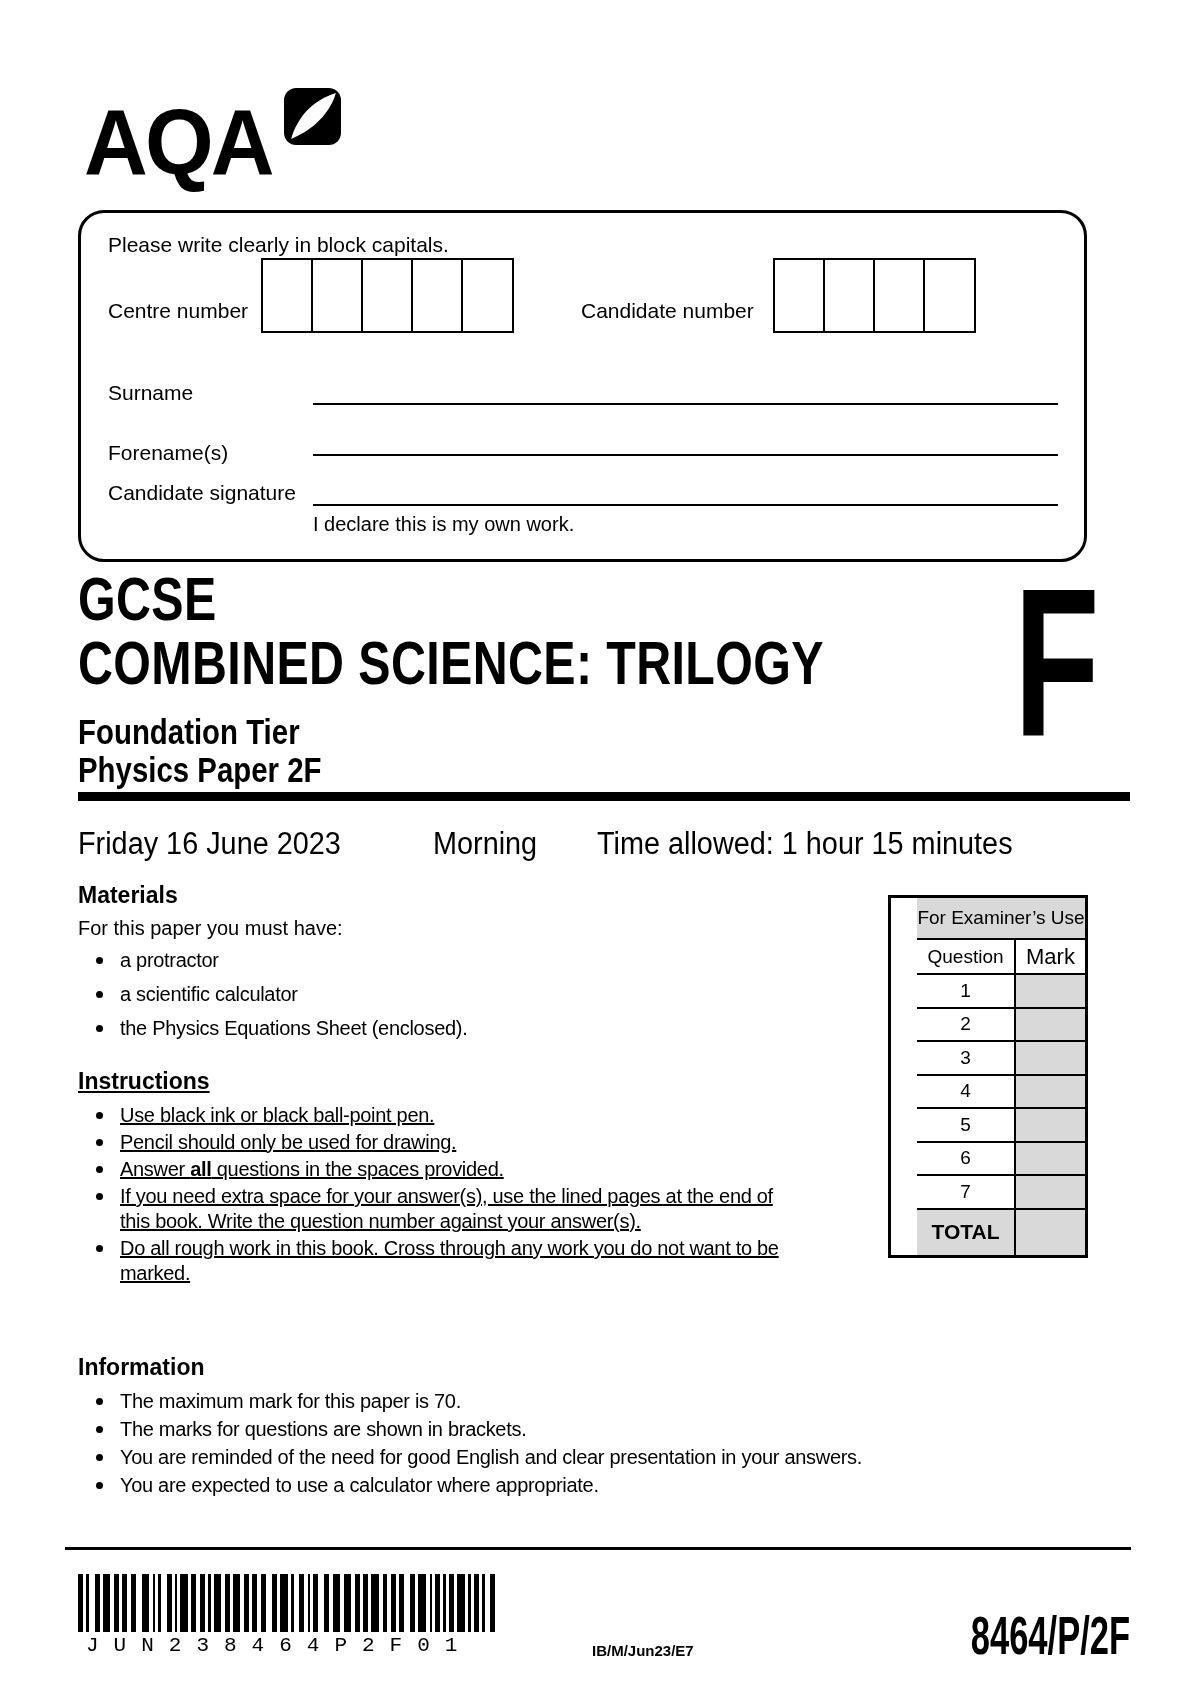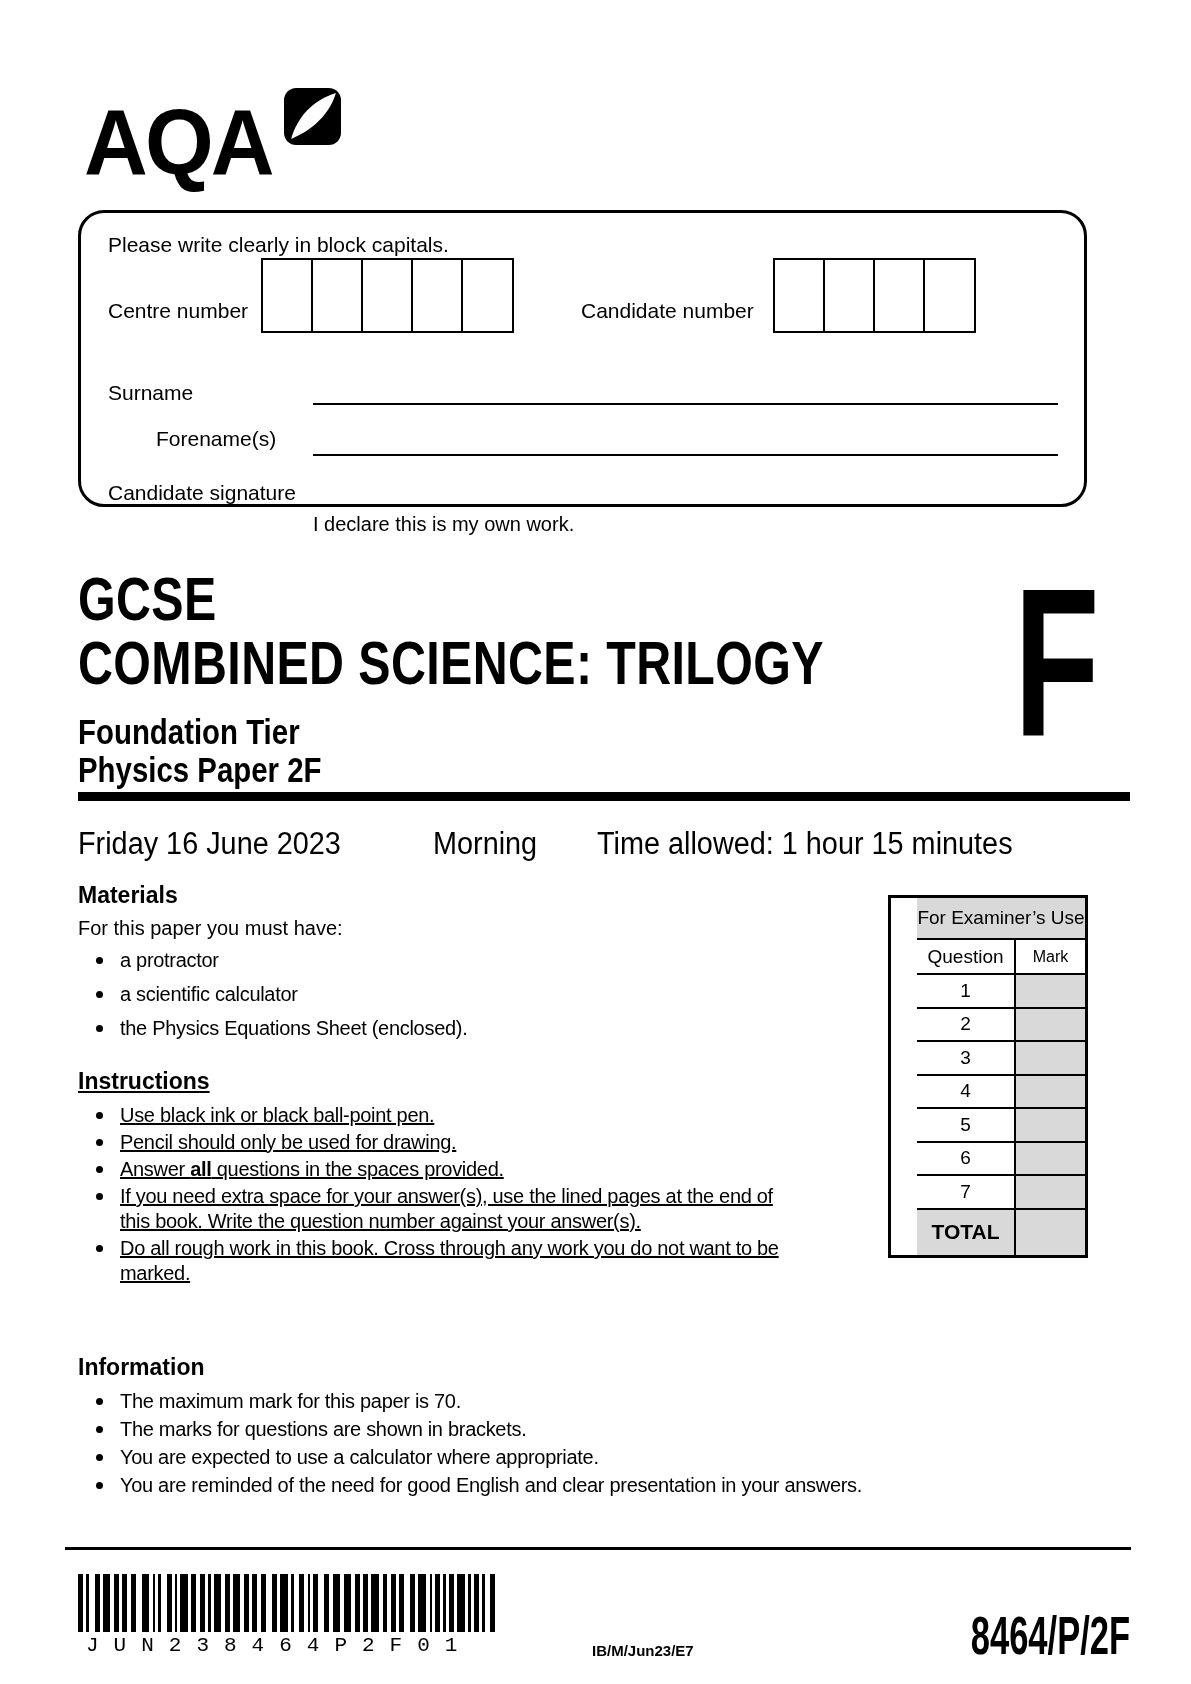--- a/index.html
+++ b/index.html
@@ -7,33 +7,33 @@
   html,body { background:#fff; }
   body { width:1191px; height:1684px; font-family:"Liberation Sans", sans-serif; color:#000; position:relative; }
   .page { position:relative; width:1191px; height:1684px; background:#fff; overflow:hidden; }
 
   
   .logo-text { position:absolute; left:84px; top:96px; font-size:92px; font-weight:bold;
                letter-spacing:-3px; line-height:1; transform:scaleX(0.96); transform-origin:0 0; }
   .logo-leaf { position:absolute; left:284px; top:88px; width:57px; height:57px; }
 
   
-  .cand-box { position:absolute; left:78px; top:210px; width:1009px; height:297px;
+  .cand-box { position:absolute; left:78px; top:210px; width:1009px; height:352px;
               border:3px solid #000; border-radius:26px; background:#fff; }
   .cand-box .lbl { position:absolute; font-size:21px; }
   .please { position:absolute; left:27px; top:20px; font-size:21px; }
   .cells { position:absolute; display:flex; }
   .cell { width:52.5px; height:75px; border:2.5px solid #000; margin-left:-2.5px; background:#fff; }
   .cell:first-child { margin-left:0; }
   .centre-lbl { left:27px; top:86px; }
   .centre-cells { left:180px; top:45px; }
   .cand-lbl { left:500px; top:86px; }
   .cand-cells { left:692px; top:45px; }
   .surname-lbl { left:27px; top:168px; }
-  .forename-lbl { left:27px; top:214px;margin-left:48px; }
+  .forename-lbl { left:27px; top:228px; }
   .signature-lbl { left:27px; top:268px; }
   .wline { position:absolute; left:232px; width:745px; height:32px; border-bottom:2.5px solid #000; }
   .line-surname { top:160px; }
   .line-forename { top:211px; }
   .line-signature { top:261px; }
   .declare { position:absolute; left:232px; top:300px; font-size:20px; }
 
   
   .h-main { position:absolute; left:78px; font-size:62px; font-weight:bold; line-height:1;
             transform:scaleX(0.78); transform-origin:0 0; letter-spacing:0.5px; white-space:nowrap; }
@@ -72,21 +72,21 @@
   .b { font-weight:bold; }
 
   
   .examiner { position:absolute; left:888px; top:895px; width:200px; border:3px solid #000; background:#fff;padding-left:26px; }
   .ex-title { height:42px; background:var(--gray); border-bottom:2px solid #000; font-size:19px;
               display:flex; align-items:center; justify-content:center; }
   .ex-head { display:flex; height:35px; border-bottom:2px solid #000; }
   .ex-q { width:99px; border-right:2.5px solid #000; display:flex; align-items:center;
           justify-content:center; font-size:19px; background:#fff; }
   .ex-m { flex:1; background:var(--gray); }
-  .ex-head .ex-m { background:#fff; display:flex; align-items:center; justify-content:center; font-size:16px;border-radius:11px; }
+  .ex-head .ex-m { background:#fff; display:flex; align-items:center; justify-content:center; font-size:22px;border-radius:11px; }
   .ex-row { display:flex; height:33.5px; border-bottom:2px solid #000; }
   .ex-row .ex-q { height:100%; }
   .ex-total { display:flex; height:45px; background:var(--gray); }
   .ex-total .ex-q { background:var(--gray); font-weight:bold; font-size:21px; border-right:2.5px solid #000; }
 
   
   .foot-rule { position:absolute; left:65px; top:1547px; width:1066px; height:3px; background:#000; }
   .bars { position:absolute; left:78px; top:1574px; width:418px; height:58px; }
   .bar { position:absolute; top:0; height:100%; background:#000; }
   .btext { position:absolute; left:86px; top:1634px; font-family:"Liberation Mono", monospace;
@@ -172,22 +172,22 @@
         <li><span>Do all rough work in this book.  Cross through any work you do not want to be
 marked.</span></li>
       </ul>
   </div>
 
   <div class="sec information">
     <div class="sec-h">Information</div>
     <ul class="blist">
         <li><span>The maximum mark for this paper is 70.</span></li>
         <li><span>The marks for questions are shown in brackets.</span></li>
+        <li><span>You are reminded of the need for good English and clear presentation in your answers.</span></li>
         <li><span>You are expected to use a calculator where appropriate.</span></li>
-        <li><span>You are reminded of the need for good English and clear presentation in your answers.</span></li>
       </ul>
   </div>
 
   <div class="examiner">
     <div class="ex-title">For Examiner’s Use</div>
     <div class="ex-head">
       <div class="ex-q">Question</div>
       <div class="ex-m">Mark</div>
     </div>
     <div id="ex-rows">

